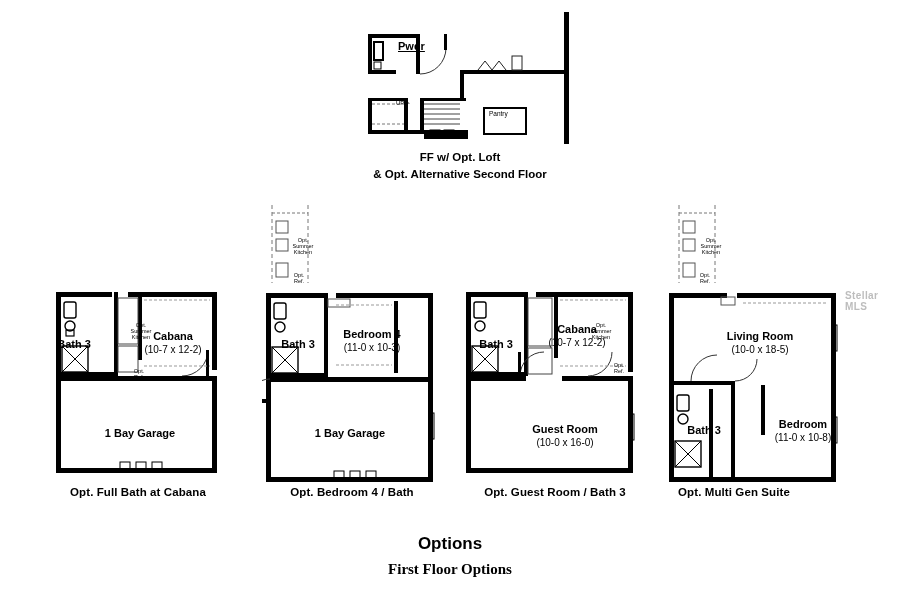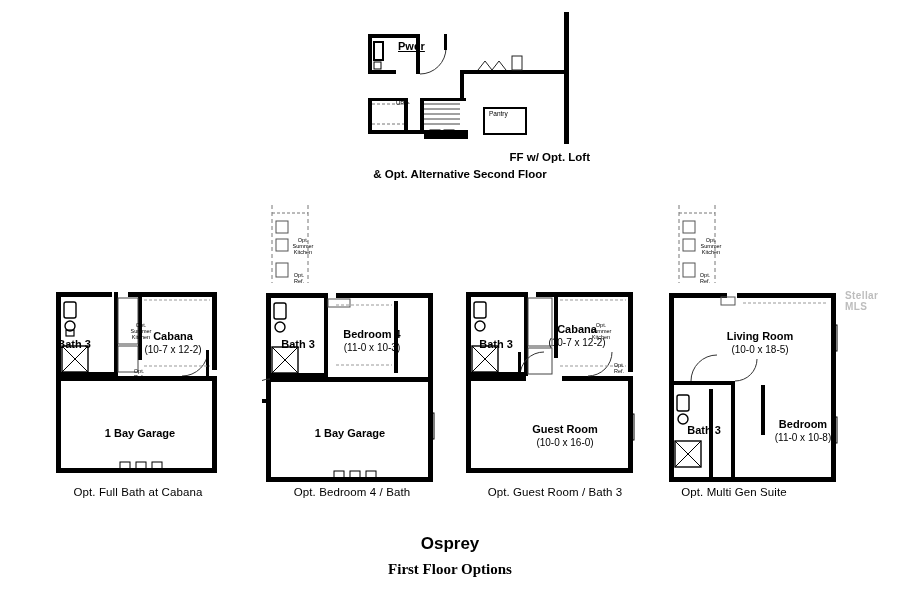--- a/index.html
+++ b/index.html
@@ -6,21 +6,21 @@
   body{
     width:901px;height:600px;background:#ffffff;
     font-family:"Liberation Sans", sans-serif;
     color:#000;position:relative;overflow:hidden;
   }
   .stage{position:absolute;left:0;top:0;width:901px;height:600px;}
   .abs{position:absolute;}
   .lbl{position:absolute;font-size:9px;line-height:11px;text-align:center;white-space:nowrap;}
   .room-name{position:absolute;text-align:center;font-size:11px;line-height:13px;font-weight:600;}
   .room-dim{font-weight:400;font-size:10px;}
-  .cap{position:absolute;text-align:center;font-size:11.5px;font-weight:400;letter-spacing:.1px;}
+  .cap{position:absolute;text-align:center;font-size:11.5px;font-weight:700;letter-spacing:.1px;}
   .title1{position:absolute;text-align:center;font-size:17px;font-weight:700;}
   .title2{position:absolute;text-align:center;font-size:15px;font-weight:700;font-family:Liberation Serif, serif;}
   .tiny{position:absolute;font-size:5.5px;line-height:6.2px;text-align:center;white-space:nowrap;}
   .topcap{position:absolute;text-align:center;font-size:11.5px;font-weight:700;}
   .wm{position:absolute;font-size:10px;color:#bdbdbd;font-weight:600;letter-spacing:.4px;}
   svg{display:block;}
 </style>
 </head>
 <body>
 
@@ -71,21 +71,21 @@
       <rect x="64" y="122" width="44" height="5" fill="#000"></rect>
 
       <line x1="12" y1="92" x2="44" y2="92" stroke="#777" stroke-width="1" stroke-dasharray="3,2"></line>
       <line x1="12" y1="112" x2="44" y2="112" stroke="#777" stroke-width="1" stroke-dasharray="3,2"></line>
     </svg>
   </div>
   <div class="lbl" style="left:398px;top:41px;font-size:11px;font-weight:700;text-decoration:underline;">Pwdr</div>
   <div class="tiny" style="left:396px;top:100px;font-size:6px;">UP<span style="letter-spacing:-1px;">--&gt;</span></div>
   <div class="tiny" style="left:489px;top:111px;font-size:6.5px;">Pantry</div>
 
-  <div class="topcap" style="left:330px;top:151px;width:260px;text-align:right;">FF w/ Opt. Loft</div>
+  <div class="topcap" style="left:330px;top:151px;width:260px;">FF w/ Opt. Loft</div>
   <div class="topcap" style="left:320px;top:168px;width:280px;">&amp; Opt. Alternative Second Floor</div>
 
   <div class="abs" style="left:52px;top:286px;">
     <svg width="175" height="195" viewBox="0 0 175 195">
 
       <rect x="4" y="6" width="5" height="84" fill="#000"></rect>
       <rect x="4" y="6" width="56" height="5" fill="#000"></rect>
       <rect x="76" y="6" width="88" height="5" fill="#000"></rect>
       <rect x="160" y="6" width="5" height="78" fill="#000"></rect>
 
@@ -319,16 +319,16 @@
     <span>Kitchen</span>
   </div>
   <div class="tiny" style="left:690px;top:272px;width:30px;">
     <span>Opt.</span><br>
     <span>Ref.</span>
   </div>
   <div class="cap" style="left:644px;top:486px;width:180px;">Opt. Multi Gen Suite</div>
 
   <div class="wm" style="left:845px;top:290px;">Stellar MLS</div>
 
-  <div class="title1" style="left:330px;top:534px;width:240px;">Osprey</div>
+  <div class="title1" style="left:330px;top:534px;width:240px;">Options</div>
   <div class="title2" style="left:320px;top:561px;width:260px;">First Floor Options</div>
 
 </div>
 
 </body></html>

